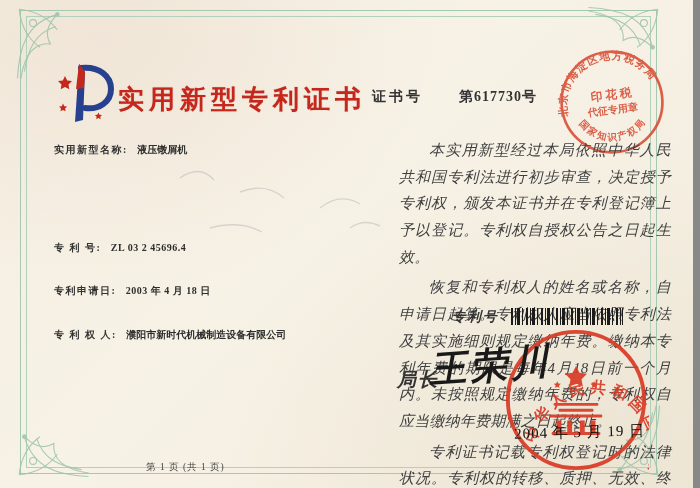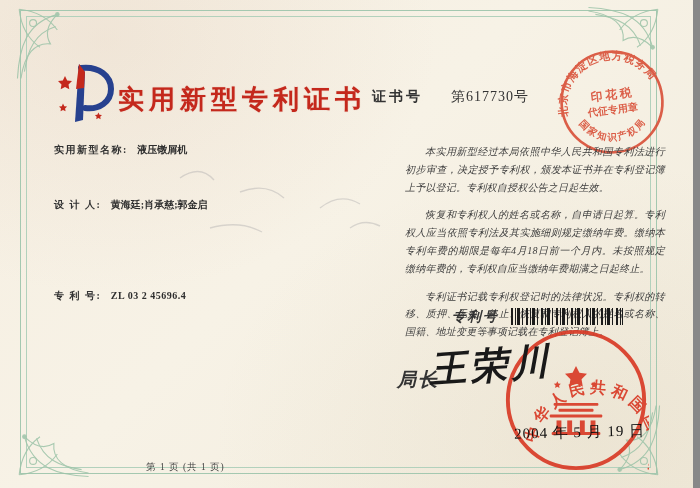--- a/index.html
+++ b/index.html
@@ -21,32 +21,32 @@
   .corner.tl{left:14px;top:4px;}
   .corner.tr{right:30px;top:4px;transform:rotate(90deg);}
   .corner.br{right:30px;bottom:8px;transform:rotate(180deg);}
   .corner.bl{left:14px;bottom:8px;transform:rotate(270deg);}
   
   .logo{position:absolute;left:55px;top:62px;width:62px;height:64px;}
   .title{position:absolute;left:118px;top:82px;font-size:26px;font-weight:bold;
     color:#c4281c;letter-spacing:5px;white-space:nowrap;
     text-shadow:0 0 1px rgba(196,40,28,.4);}
   .certno{position:absolute;left:372px;top:88px;font-size:14px;white-space:nowrap;}
-  .certno .lbl{font-weight:bold;letter-spacing:3px;margin-right:28px;}
-  .certno .val{font-weight:400;letter-spacing:1px;}
+  .certno .lbl{font-weight:bold;letter-spacing:3px;margin-right:36px;}
+  .certno .val{font-weight:700;letter-spacing:1px;}
   
   .field{position:absolute;left:54px;width:340px;font-size:10px;white-space:nowrap;}
   .field .lbl{font-weight:bold;letter-spacing:1.5px;margin-right:7px;}
   .field .val{font-weight:bold;color:#2e2e2e;}
   .field .val.plain{font-weight:600;font-family:"Liberation Serif",serif;letter-spacing:.5px;}
-  .f1{top:143px;} .f2{top:198px;} .f3{top:241px;margin-top:48px;}
+  .f1{top:143px;} .f2{top:198px;} .f3{top:241px;}
   .f4{top:284px;} .f5{top:328px;} .f6{top:373px;}
   
   .body-col{position:absolute;left:395px;top:133px;width:280px;}
-  .body-col p{margin:10px;font-size:10px;line-height:1.78;text-align:justify;
+  .body-col p{margin:4px;font-size:15px;line-height:1.78;text-align:justify;
     text-indent:2em;font-style:italic;color:#3f3f3f;letter-spacing:.2px;}
   
   .barcode-row{position:absolute;left:452px;top:308px;display:flex;}
   .barcode-row .lbl{font-weight:bold;font-size:13.5px;letter-spacing:2px;margin-right:12px;font-style:italic;}
   .barcode{width:112px;height:17px;
     background:repeating-linear-gradient(90deg,
       #1b1b1b 0 2px,transparent 2px 4px,#1b1b1b 4px 5px,transparent 5px 6px,
       #1b1b1b 6px 9px,transparent 9px 11px,#1b1b1b 11px 12px,transparent 12px 15px);}
   
   .director{position:absolute;left:397px;top:367px;font-size:19px;font-weight:bold;
@@ -137,27 +137,31 @@
       <textPath href="#taxBottom" startOffset="6">国家知识产权局</textPath>
     </text>
     <text x="50" y="47" text-anchor="middle" font-size="10.5" font-weight="bold" fill="#d84b33">印 花 税</text>
     <text x="50" y="60" text-anchor="middle" font-size="9" font-weight="bold" fill="#d84b33">代征专用章</text>
   </svg>
 
   <div class="field f1">
     <span class="lbl">实用新型名称:</span>
     <span class="val">液压镦屑机</span>
   </div>
-  <div class="field f2">
-    <span class="lbl">设 计 人:</span>
-    <span class="val">黄海廷;肖承慈;郭金启</span>
-  </div>
   <div class="field f3">
     <span class="lbl">专 利 号:</span>
     <span class="val plain">ZL 03 2 45696.4</span>
+  </div>
+  <div class="field f4">
+    <span class="lbl">专利申请日:</span>
+    <span class="val plain">2003 年 4 月 18 日</span>
+  </div>
+  <div class="field f5">
+    <span class="lbl">专 利 权 人:</span>
+    <span class="val">濮阳市新时代机械制造设备有限公司</span>
   </div>
 
   <svg class="scribble" style="left:170px;top:158px;width:230px;height:90px;" viewBox="0 0 230 90">
     <path d="M10,20 q20,-14 34,2 M70,34 q26,-10 44,6 M150,50 q20,-16 40,-4 M40,70 q30,-8 52,4 M180,70 q14,-10 30,-2" fill="none" stroke="#8a8a92" stroke-width="1.4"></path>
   </svg>
 
   <div class="body-col">
     <p>本实用新型经过本局依照中华人民共和国专利法进行初步审查，决定授予专利权，颁发本证书并在专利登记簿上予以登记。专利权自授权公告之日起生效。</p>
     <p>恢复和专利权人的姓名或名称，自申请日起算。专利权人应当依照专利法及其实施细则规定缴纳年费。缴纳本专利年费的期限是每年4月18日前一个月内。未按照规定缴纳年费的，专利权自应当缴纳年费期满之日起终止。</p>
     <p>专利证书记载专利权登记时的法律状况。专利权的转移、质押、无效、终止、恢复和专利权人的姓名或名称、国籍、地址变更等事项记载在专利登记簿上。</p>

